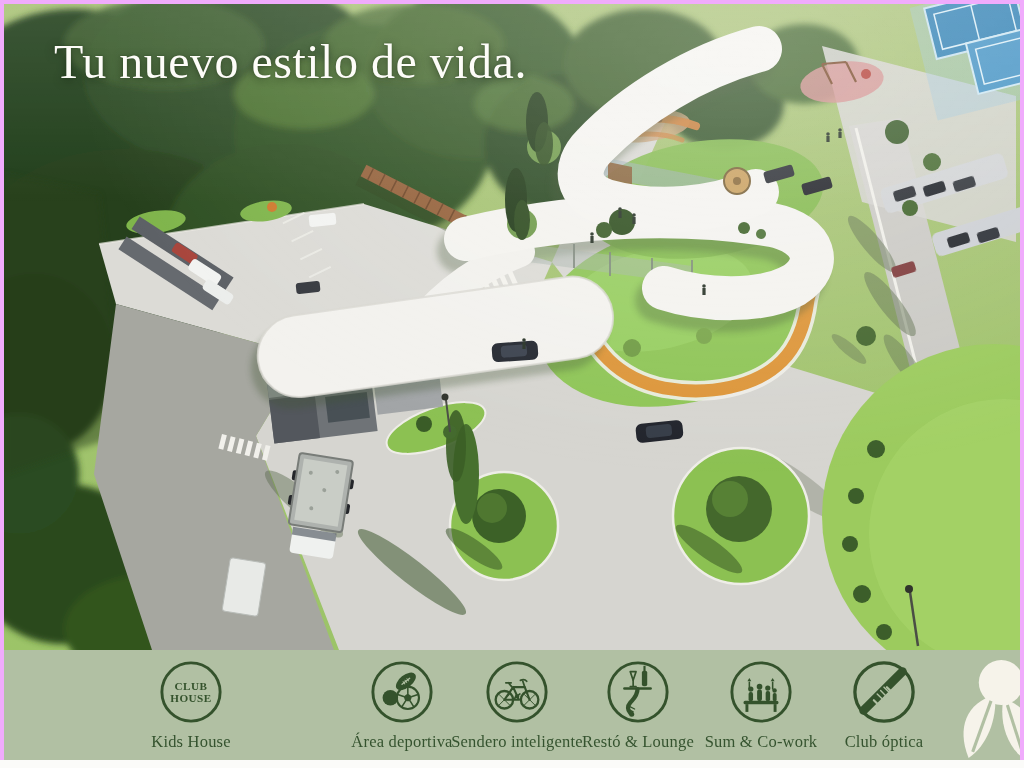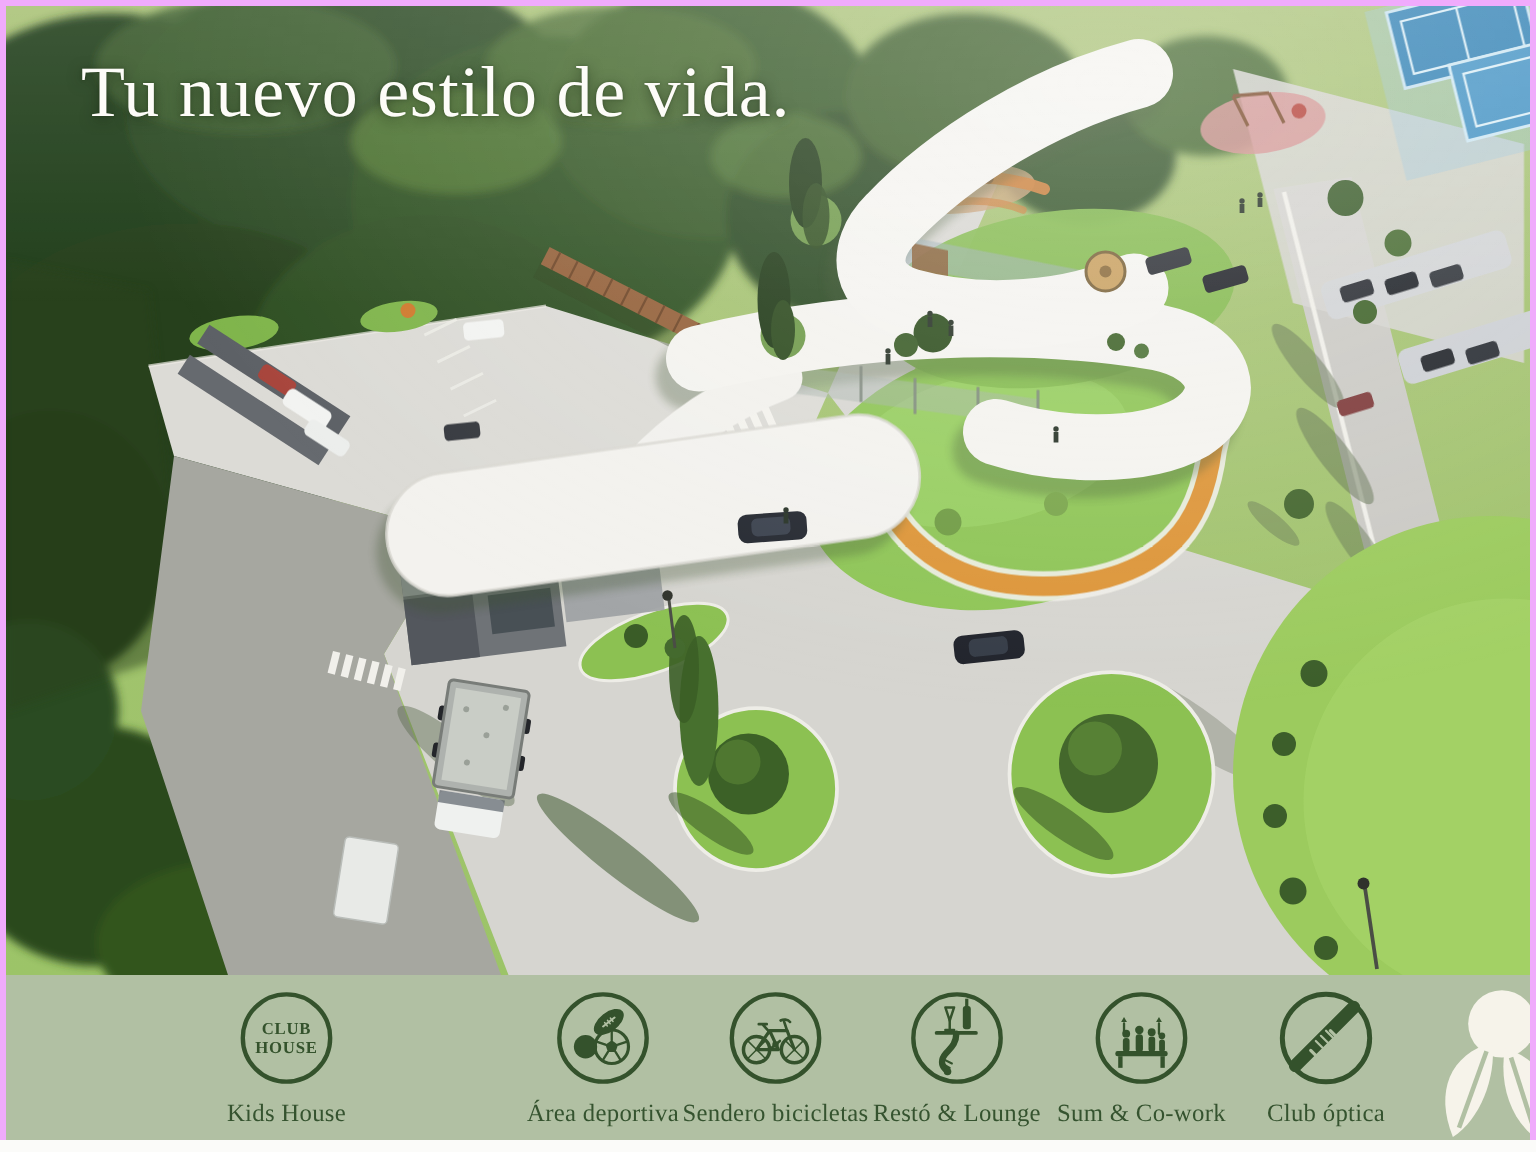--- a/index.html
+++ b/index.html
@@ -358,21 +358,21 @@
           <circle cx="47" cy="42" r="9" class="ic-stroke" stroke-width="2.4"></circle>
           <path d="M15.5 36.5 L26.5 47.5 M26.5 36.5 L15.5 47.5" class="ic-stroke" stroke-width="1"></path>
           <path d="M41.5 36.5 L52.5 47.5 M52.5 36.5 L41.5 47.5" class="ic-stroke" stroke-width="1"></path>
           <path d="M21 42 L30 29 L42 29 L47 42 M30 29 L36 42 L21 42" class="ic-stroke" stroke-width="2.2"></path>
           <path d="M29 29 L25 24.5 M22.5 24.5 h5.5" class="ic-stroke" stroke-width="1.8"></path>
           <path d="M42 29 L40 23 M37.5 22 C39.5 21 42.5 21 44 23" class="ic-stroke" stroke-width="1.8"></path>
           <circle cx="34" cy="38.5" r="2.2" class="ic-fill"></circle>
           <path d="M31 41 L37 36" class="ic-stroke" stroke-width="1.8"></path>
         </svg>
       </span>
-      <span class="amenity-label">Sendero bicicletas</span>
+      <span class="amenity-label">Sendero inteligente</span>
     </div>
 
     <div class="amenity" style="left:549px">
       <span class="amenity-icon">
         <svg viewBox="0 0 68 68">
           <circle cx="34" cy="34" r="30" class="ic-stroke" stroke-width="3"></circle>
           <path d="M20 30.5 H47" class="ic-stroke" stroke-width="2.6"></path>
           <path d="M26 13 L29 22 L32 13 Z" class="ic-stroke" stroke-width="1.7"></path>
           <path d="M29 22 V28 M26 28.5 H32" class="ic-stroke" stroke-width="1.7"></path>
           <rect x="38" y="12" width="5.5" height="16" rx="2" class="ic-fill"></rect>

